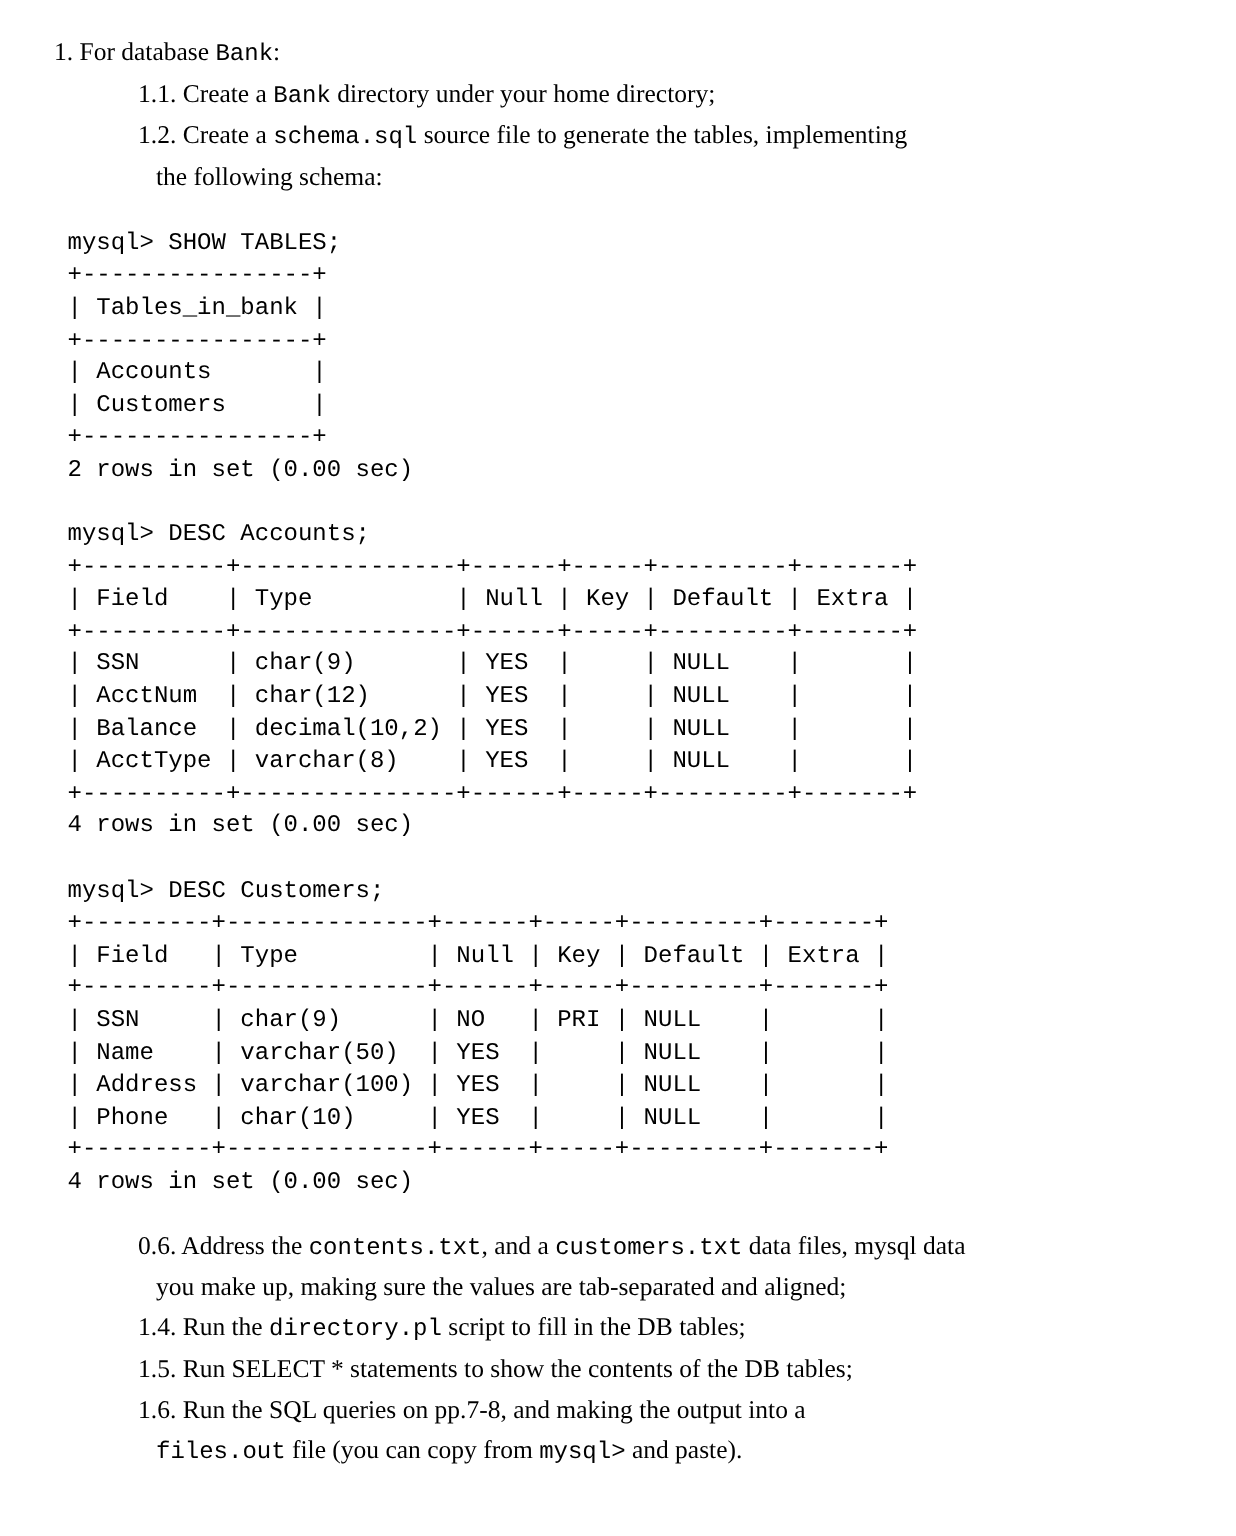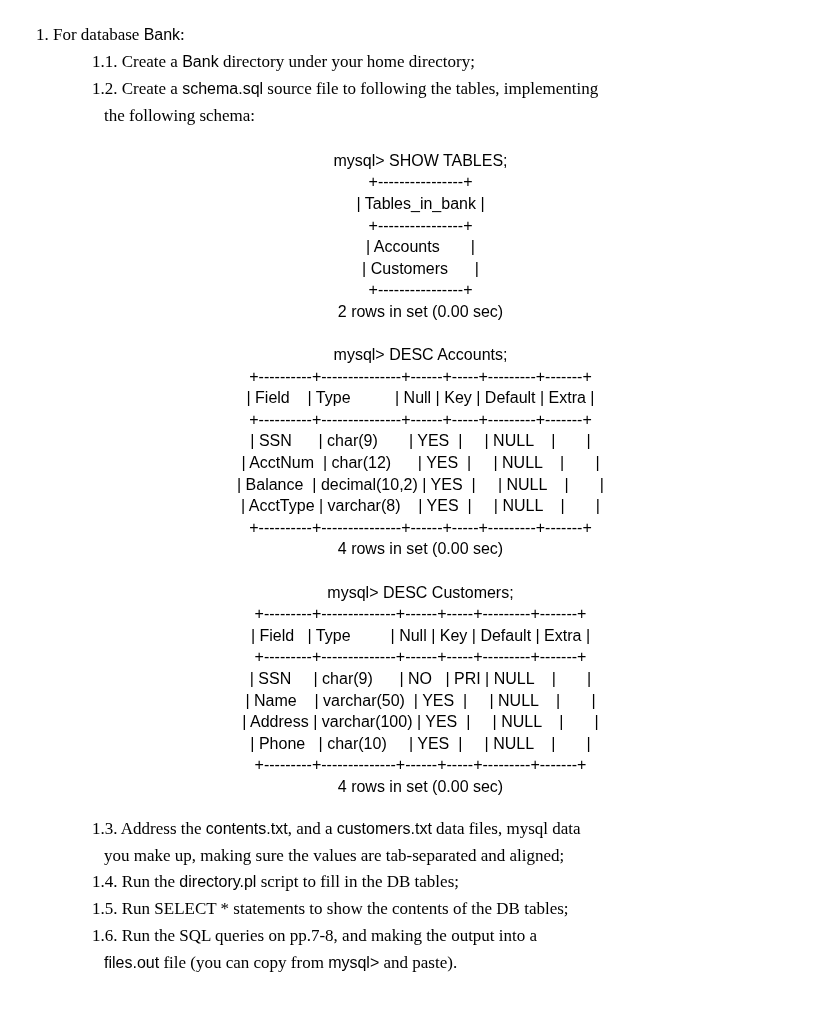--- a/index.html
+++ b/index.html
@@ -7,28 +7,27 @@
     font-size: 17px;
     color: #000;
     background: #fff;
     margin: 0;
     padding: 24px 28px;
     width: 824px;
     box-sizing: border-box;
     line-height: 1.35;
   }
   .mono {
-    font-family: Liberation Sans, sans-serif;
+    font-family: Liberation Mono, monospace;
     font-size: 16px;
   }
   pre.mono {
     margin: 8px 0 10px 17px;
     white-space: pre;
     line-height: 1.35;
-    text-align: center;
   }
   .item {
     margin: 0 0 4px 0;
   }
   .n1 { padding-left: 18px; text-indent: -18px; margin-left: 8px; }
   .n2 { padding-left: 40px; text-indent: -40px; margin-left: 64px; }
   .n2-cont { margin-left: 76px; }
   .gap { height: 10px; }
 </style>
 </head>
@@ -39,21 +38,21 @@
   <span>For database </span><span class="mono">Bank</span><span>:</span>
 </div>
 
 <div class="item n2">
   <span>1.1.</span>
   <span>Create a </span><span class="mono">Bank</span><span> directory under your home directory;</span>
 </div>
 
 <div class="item n2">
   <span>1.2.</span>
-  <span>Create a </span><span class="mono">schema.sql</span><span> source file to following the tables, implementing</span>
+  <span>Create a </span><span class="mono">schema.sql</span><span> source file to generate the tables, implementing</span>
 </div>
 <div class="item n2-cont">
   <span>the following schema:</span>
 </div>
 
 <div class="gap"></div>
 
 <pre class="mono">mysql&gt; SHOW TABLES;
 +----------------+
 | Tables_in_bank |
@@ -81,21 +80,21 @@
 | SSN     | char(9)      | NO   | PRI | NULL    |       |
 | Name    | varchar(50)  | YES  |     | NULL    |       |
 | Address | varchar(100) | YES  |     | NULL    |       |
 | Phone   | char(10)     | YES  |     | NULL    |       |
 +---------+--------------+------+-----+---------+-------+
 4 rows in set (0.00 sec)</pre>
 
 <div class="gap"></div>
 
 <div class="item n2">
-  <span>1.3.</span>
+  <span>0.6.</span>
   <span>Address the </span><span class="mono">contents.txt</span><span>, and a </span><span class="mono">customers.txt</span><span> data files, mysql data</span>
 </div>
 <div class="item n2-cont">
   <span>you make up, making sure the values are tab-separated and aligned;</span>
 </div>
 
 <div class="item n2">
   <span>1.4.</span>
   <span>Run the </span><span class="mono">directory.pl</span><span> script to fill in the DB tables;</span>
 </div>

